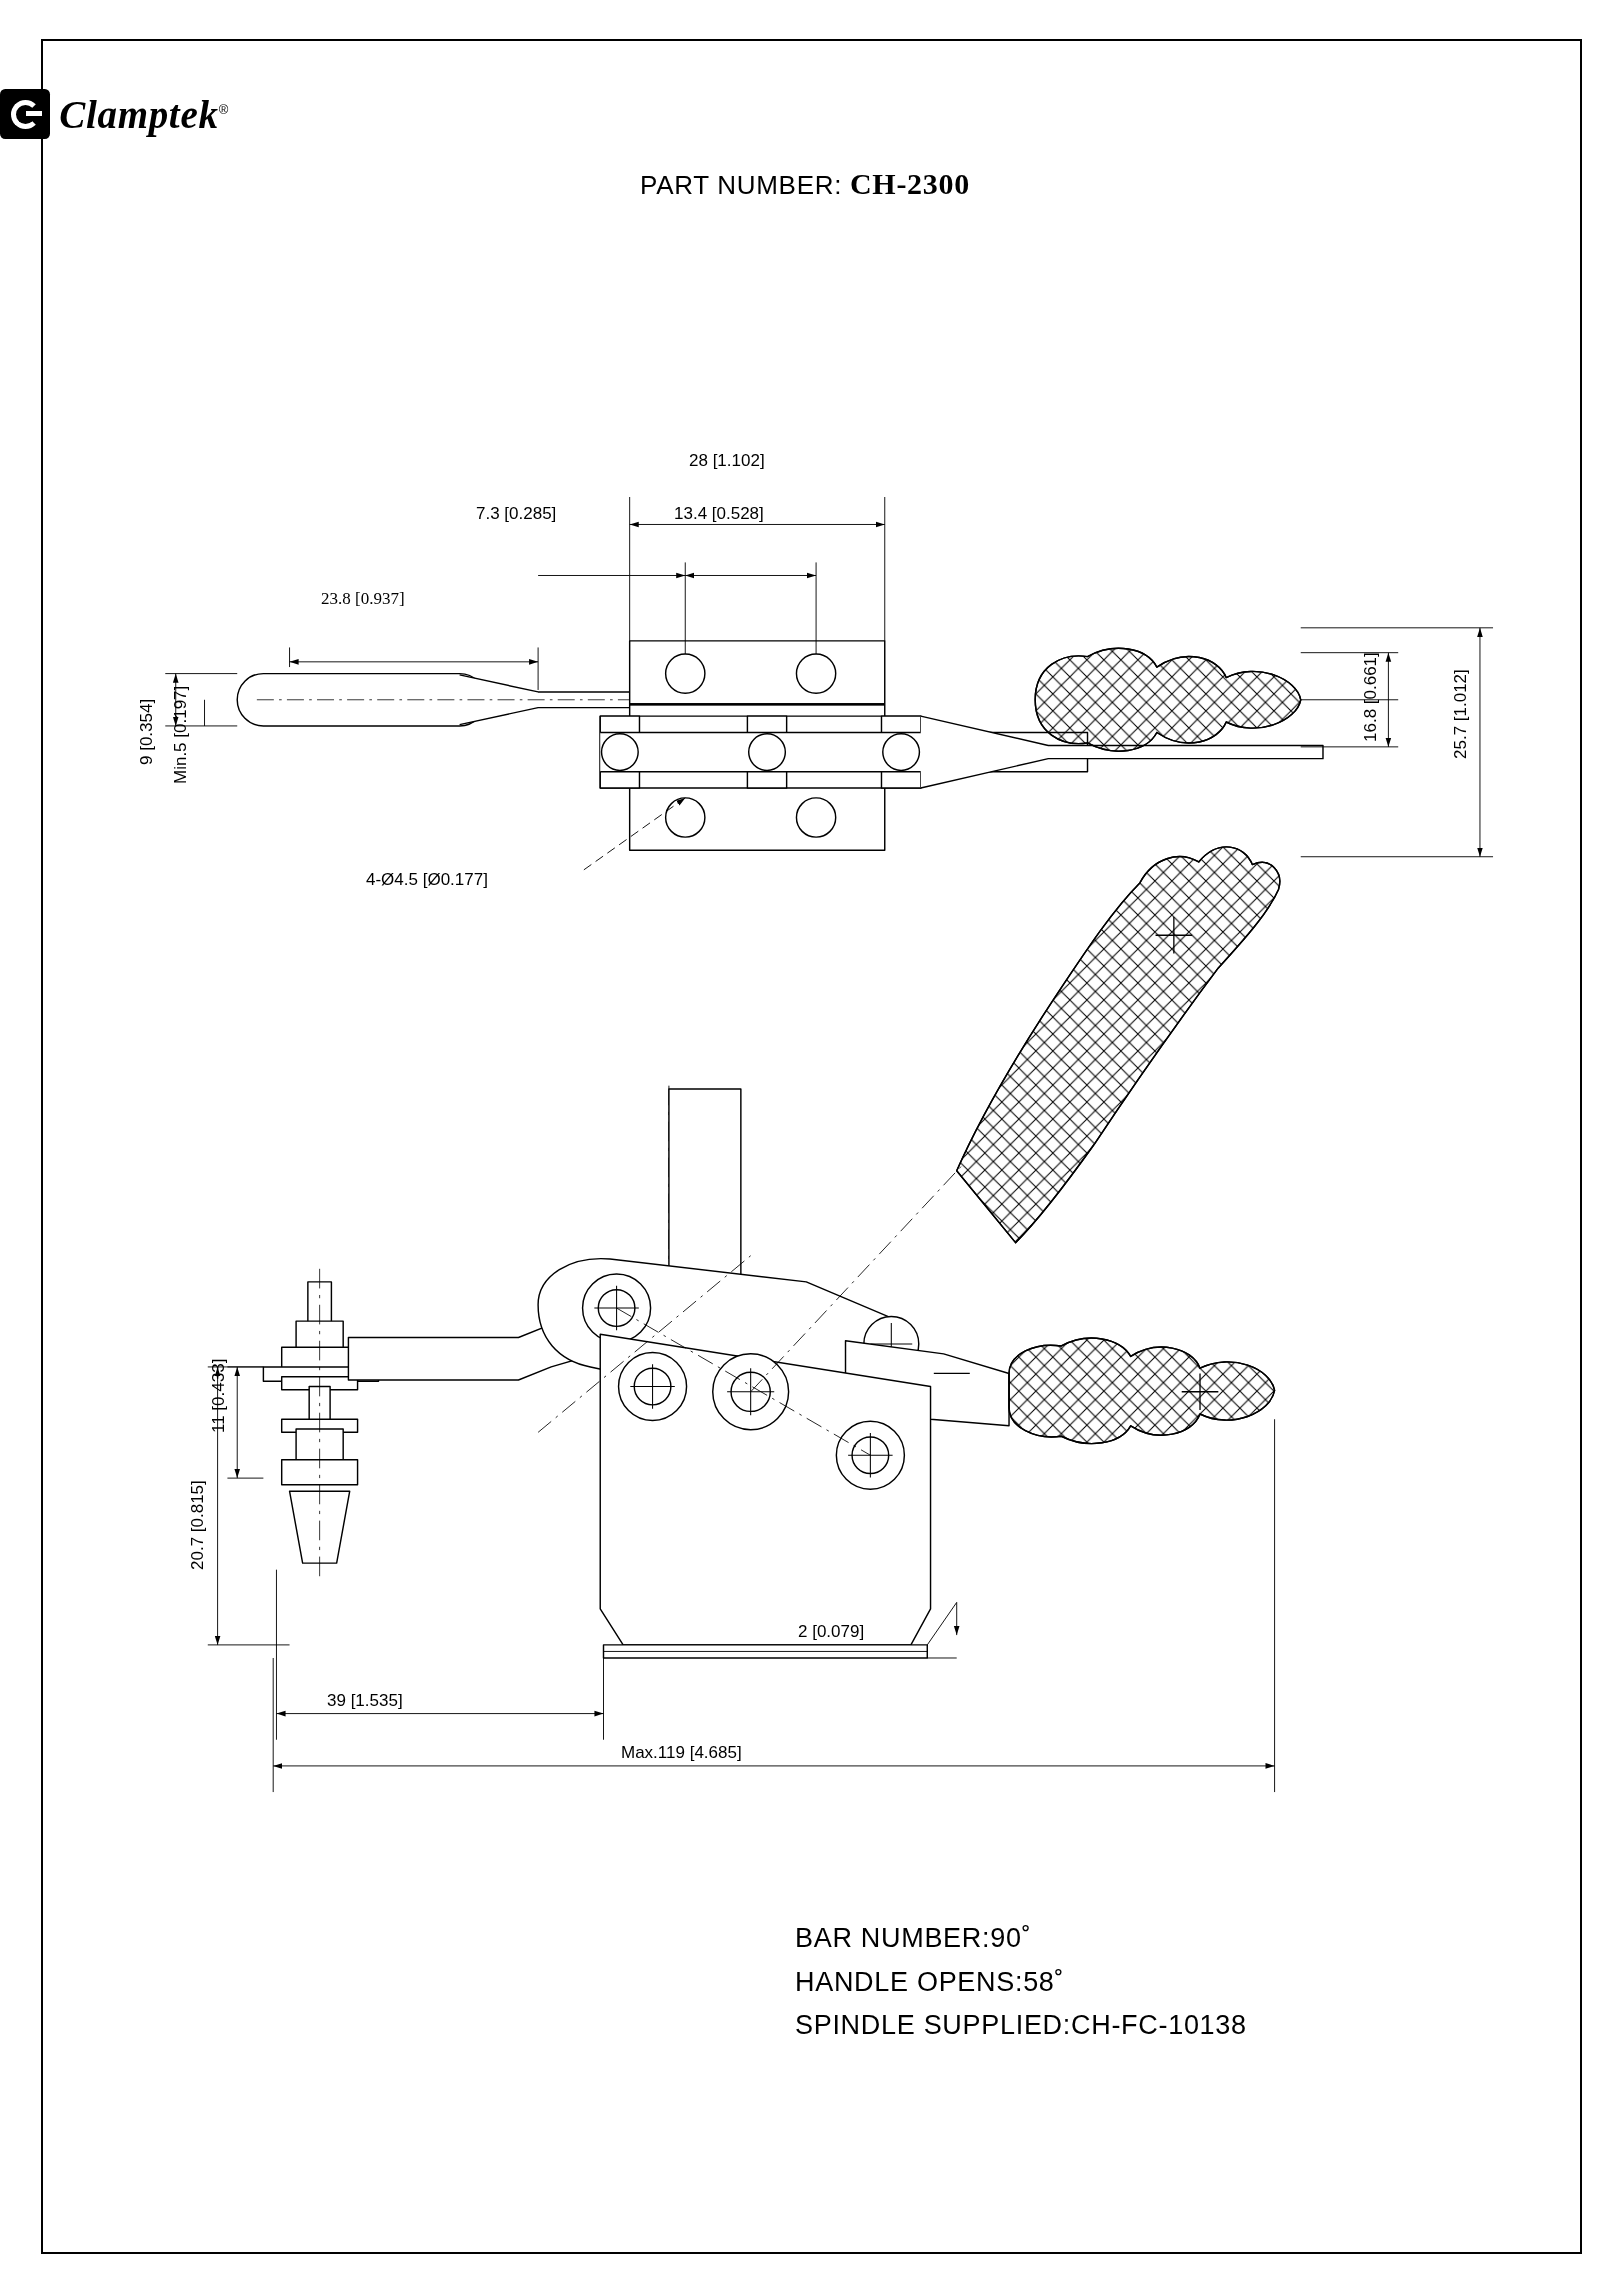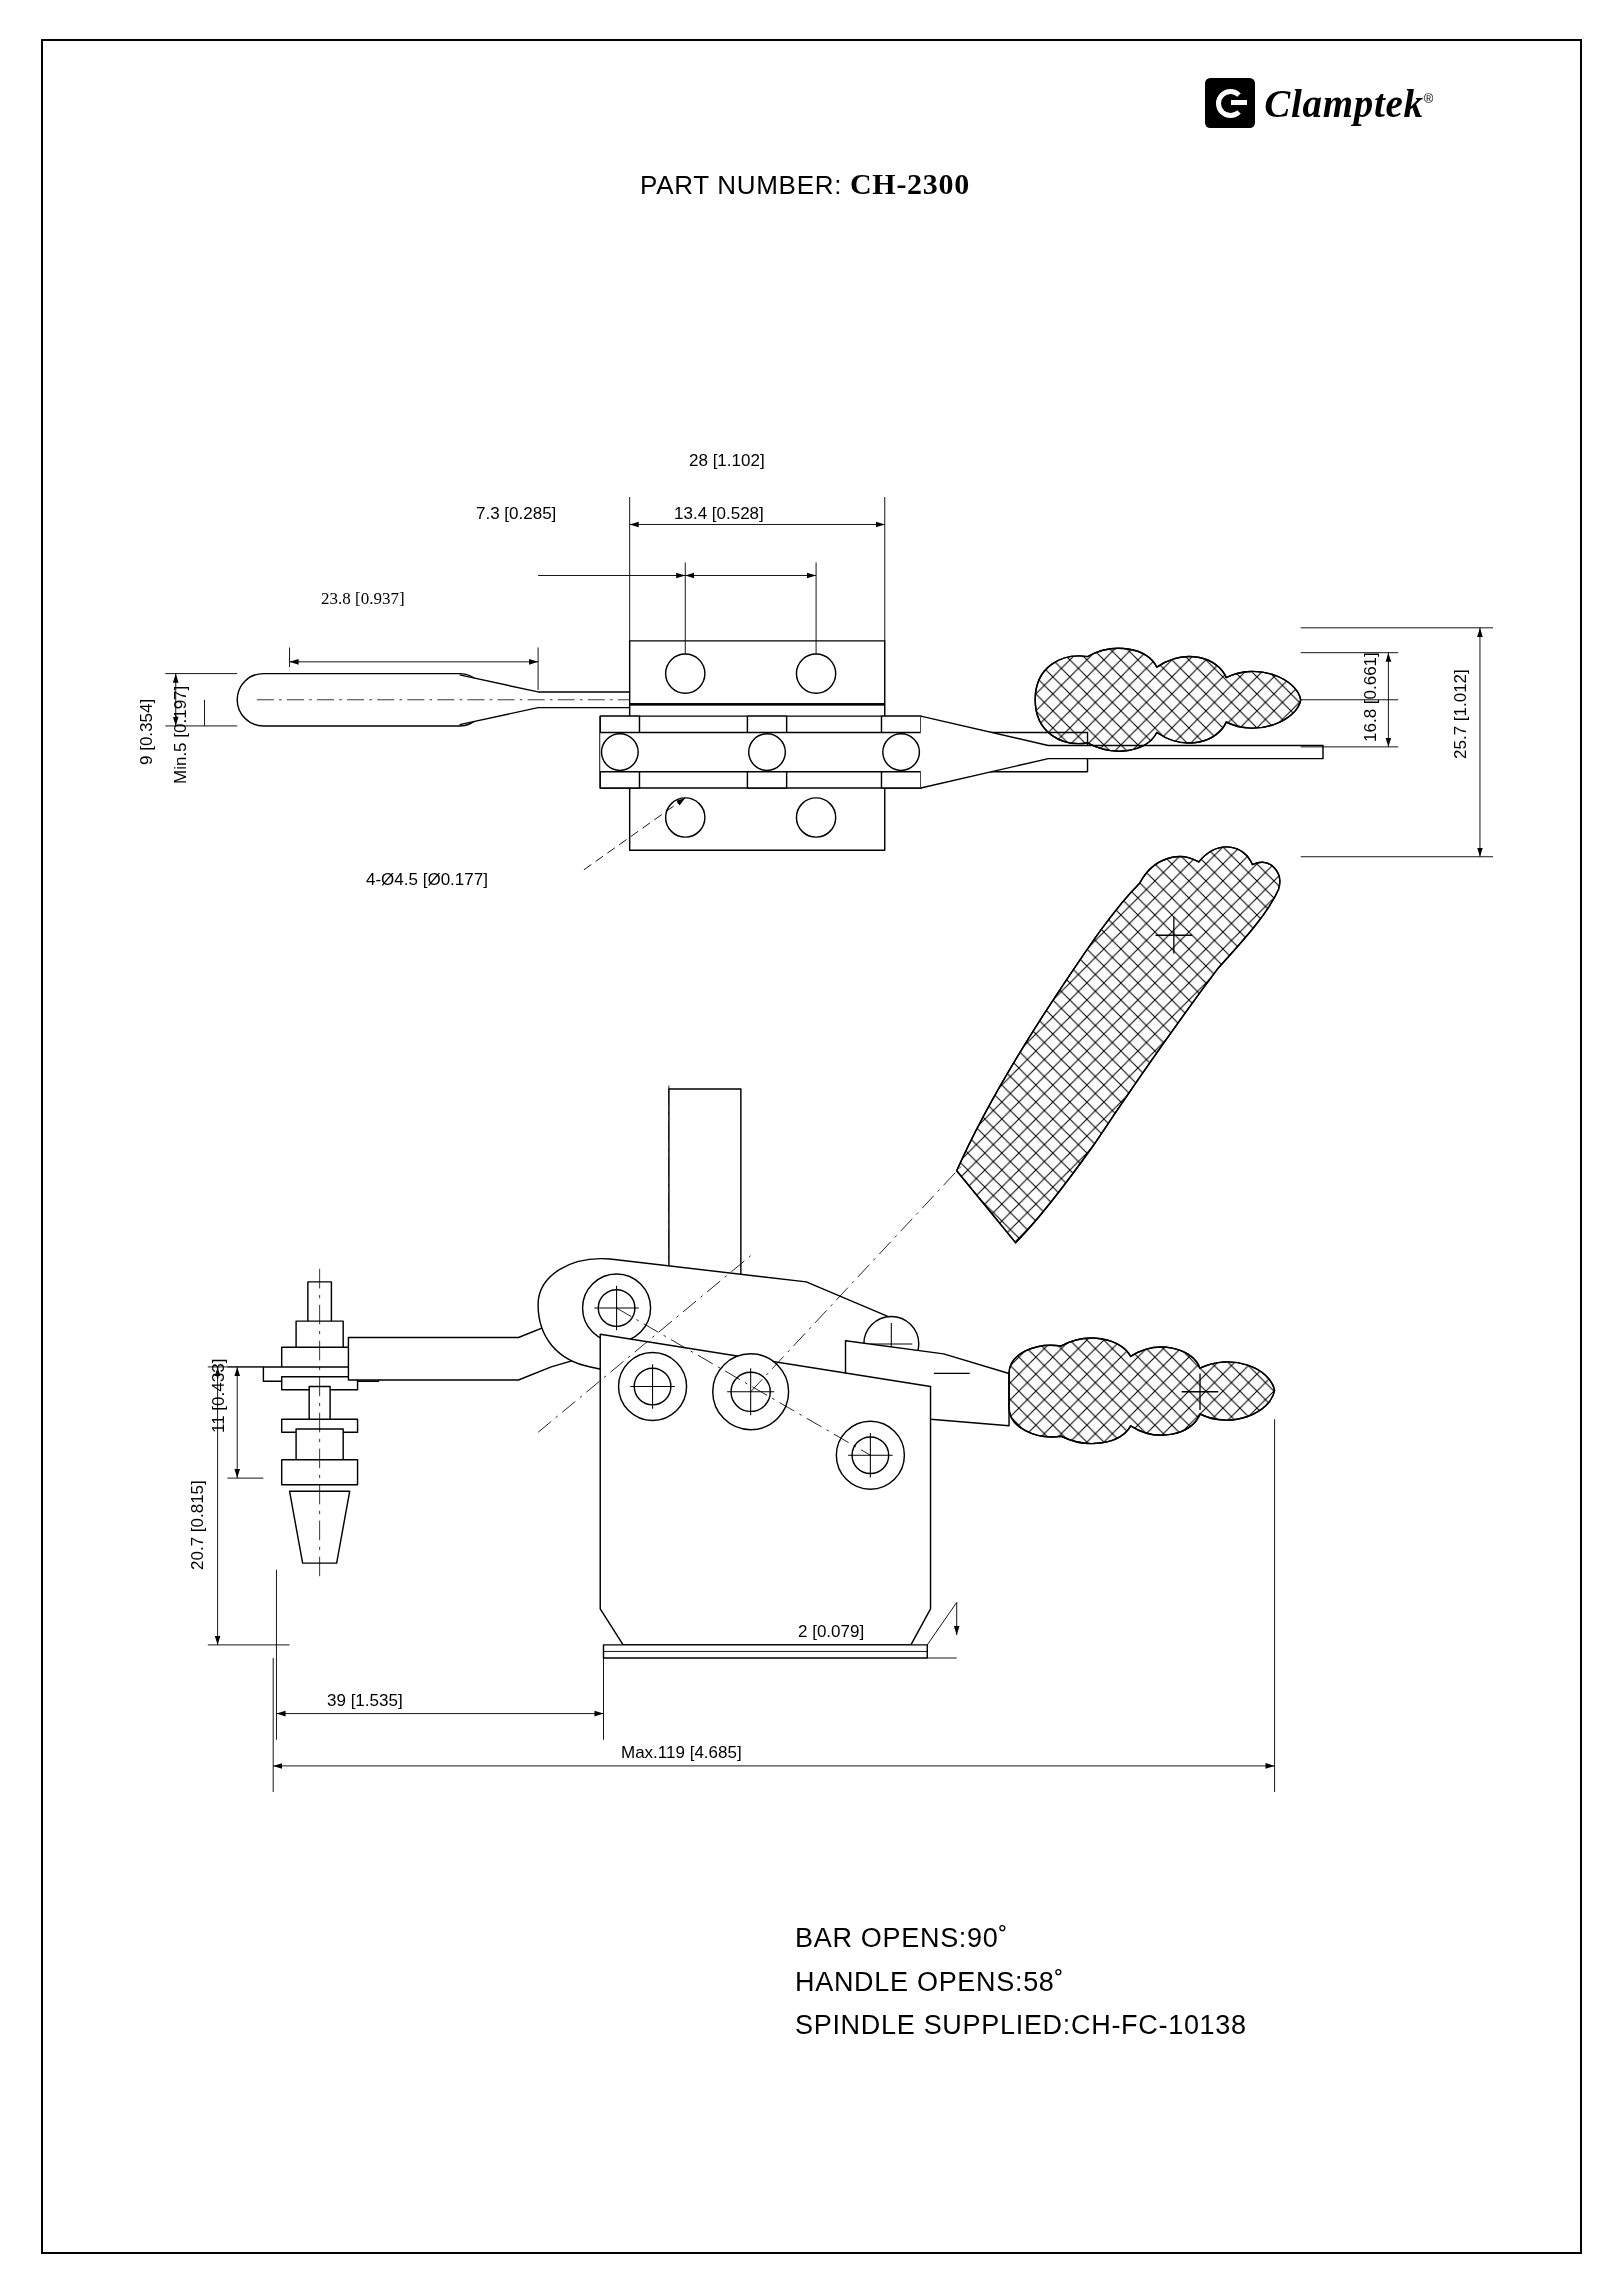--- a/index.html
+++ b/index.html
@@ -23,23 +23,23 @@
     top: 39px;
     width: 1541px;
     height: 2215px;
     border: 2.6px solid #000;
     box-sizing: border-box;
   }
   
   #logo-block {
     position: absolute;
     left: 0;
-    top: 78px;
+    top: 89px;
     width: 1434px;
-    text-align: right;
+    text-align: left;
   }
   .logo-row {
     display: inline-flex;
     align-items: center;
     gap: 9.2px;
   }
   .logo-mark {
     width: 50px;
     height: 50px;
     background: #000;
@@ -392,19 +392,19 @@
   <div class="dimtext vert" style="left:1361px; top:742px;">16.8 [0.661]</div>
   <div class="dimtext vert" style="left:1451px; top:759px;">25.7 [1.012]</div>
 
   <div class="dimtext vert" style="left:209px; top:1433px;">11 [0.433]</div>
   <div class="dimtext vert" style="left:188px; top:1570px;">20.7 [0.815]</div>
   <div class="dimtext" style="left:327px; top:1691px;">39 [1.535]</div>
   <div class="dimtext" style="left:798px; top:1622px;">2 [0.079]</div>
   <div class="dimtext" style="left:621px; top:1743px;">Max.119 [4.685]</div>
 
   <div id="notes">
-    <div>BAR OPENS:90˚</div>
+    <div>BAR NUMBER:90˚</div>
     <div>HANDLE OPENS:58˚</div>
     <div>SPINDLE SUPPLIED:CH-FC-10138</div>
   </div>
 
 </div>
 
 
 </body></html>

